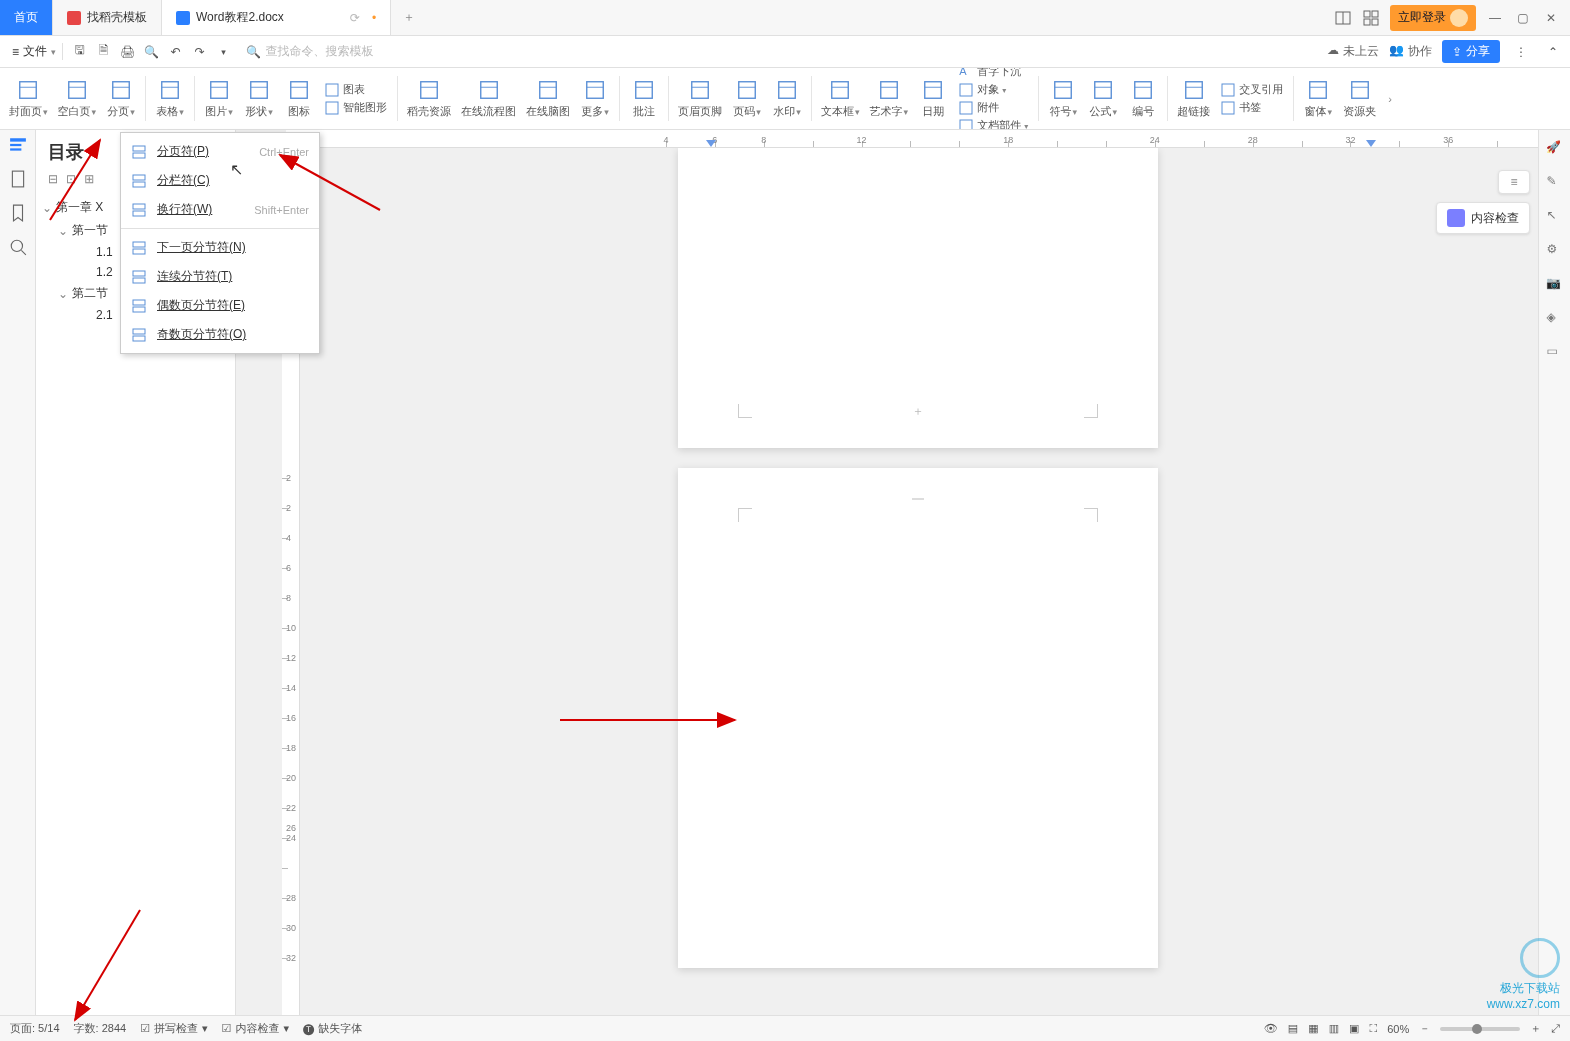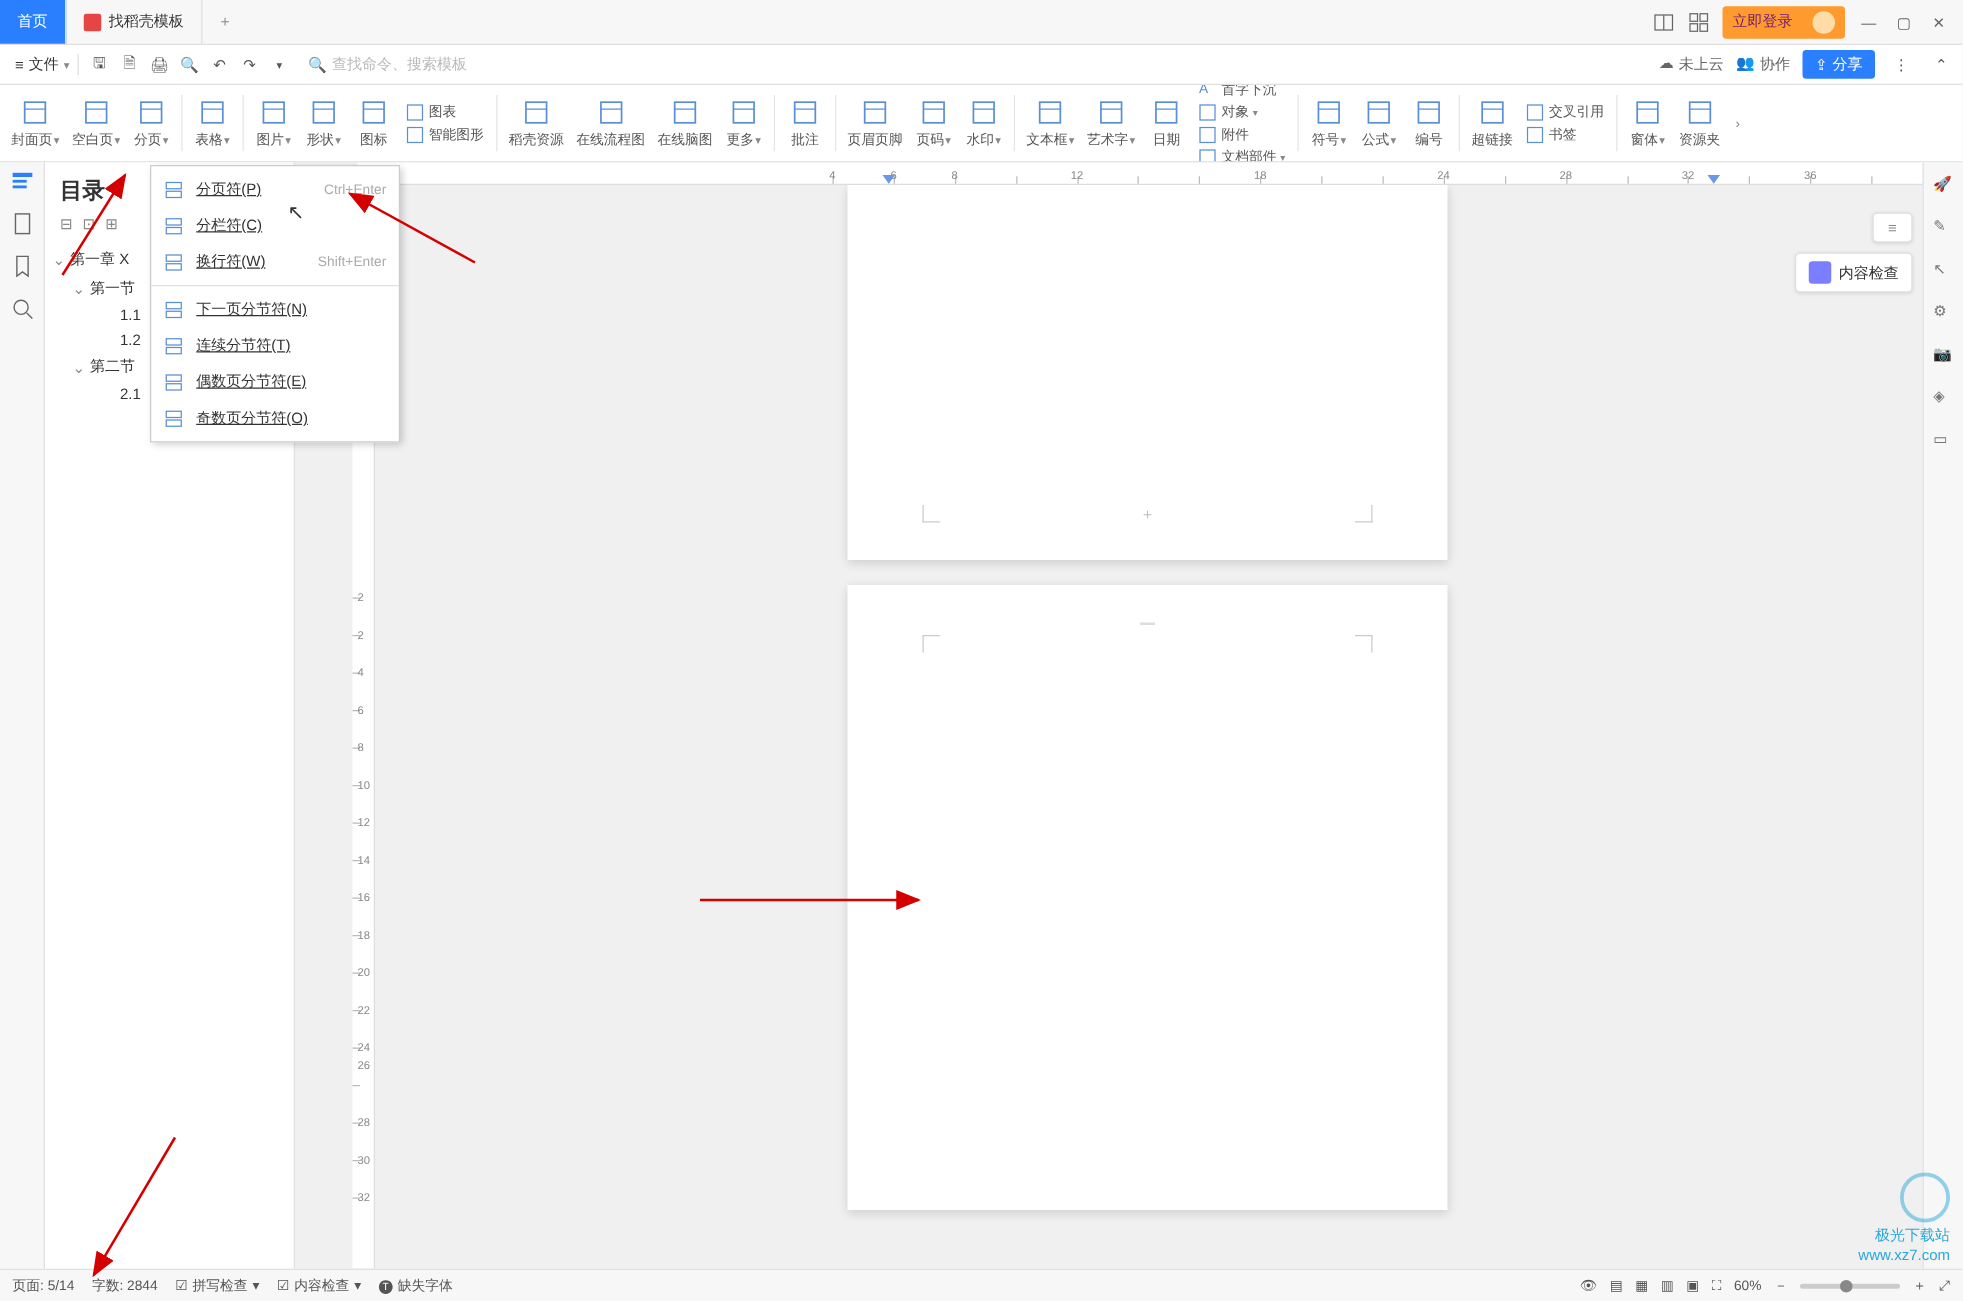--- a/index.html
+++ b/index.html
@@ -6,21 +6,21 @@
 body { background: #fff; width: 1570px; height: 1041px; overflow: hidden; font-size: 12px; color: #333; position: relative; }
 
 
 .titlebar { height: 36px; background: #f7f7f7; display: flex; align-items: center; border-bottom: 1px solid #e0e0e0; }
 .tab { height: 100%; display: flex; align-items: center; padding: 0 14px; gap: 6px; border-right: 1px solid #e0e0e0; cursor: pointer; }
 .tab.home { background: #2a7fff; color: #fff; }
 .tab.active { background: #fff; }
 .tab .icon-sq { width: 14px; height: 14px; border-radius: 2px; }
 .tab-add { width: 36px; text-align: center; color: #888; }
 .titlebar-right { margin-left: auto; display: flex; align-items: center; gap: 10px; padding-right: 10px; }
-.login-btn { background: #ff9a2e; color:#701a75; padding:4px 8px; border-radius:3px; display:flex; align-items:center; gap:16px; }
+.login-btn { background: #ff9a2e; color:#0f172a; padding:4px 8px; border-radius:3px; display:flex; align-items:center; gap:4px; }
 .avatar-ico { width:18px; height:18px; border-radius:50%; background:#ffdca8; }
 .winbtn { width:18px; height:18px; display:flex; align-items:center; justify-content:center; color:#666; }
 
 
 .menubar { height: 32px; background: #fff; border-bottom: 1px solid #e0e0e0; display: flex; align-items: center; padding: 0 6px; gap: 2px; }
 .mini-tool { width: 22px; height: 22px; display:flex; align-items:center; justify-content:center; color:#555; }
 .file-menu { display:flex; align-items:center; gap:4px; padding:0 6px; border-right:1px solid #e0e0e0; margin-right:4px; }
 .menu-tab { padding: 0 10px; height: 100%; display:flex; align-items:center; cursor:pointer; }
 .menu-tab.active { background: #2a7fff; color: #fff; border-radius: 4px; height: 22px; }
 .menu-right { margin-left: auto; display:flex; align-items:center; gap:10px; }
@@ -109,20 +109,26 @@
 </head>
 <body>
 
 <div class="titlebar">
   <div class="tab home">
       <span>首页</span>
     </div>
   <div class="tab">
     <span class="icon-sq" style="background:#e64545"></span>
     <span>找稻壳模板</span>
+  </div>
+  <div class="tab active">
+    <span class="icon-sq" style="background:#2a7fff"></span>
+    <span>Word教程2.docx</span>
+    <span style="margin-left:60px;color:#bbb">⟳</span>
+    <span style="margin-left:6px;color:#ff9a2e">•</span>
   </div>
   <div class="tab-add">＋</div>
   <div class="titlebar-right">
     <span class="winbtn">
         <svg viewBox="0 0 16 16" width="16" height="16">
           <rect x="1" y="2" width="14" height="12" fill="none" stroke="currentColor"></rect>
           <line x1="8" y1="2" x2="8" y2="14" stroke="currentColor"></line>
         </svg>
       </span>
     <span class="winbtn">
@@ -578,21 +584,21 @@
         <div class="vticklbl" style="top: 570px;">16</div>
         <div class="vtick" style="top: 600px;"></div>
         <div class="vticklbl" style="top: 600px;">18</div>
         <div class="vtick" style="top: 630px;"></div>
         <div class="vticklbl" style="top: 630px;">20</div>
         <div class="vtick" style="top: 660px;"></div>
         <div class="vticklbl" style="top: 660px;">22</div>
         <div class="vtick" style="top: 690px;"></div>
         <div class="vticklbl" style="top: 690px;">24</div>
         <div class="vtick" style="top: 720px;"></div>
-        <div class="vticklbl" style="top: 704px;">26</div>
+        <div class="vticklbl" style="top: 680px;">26</div>
         <div class="vtick" style="top: 750px;"></div>
         <div class="vticklbl" style="top: 750px;">28</div>
         <div class="vtick" style="top: 780px;"></div>
         <div class="vticklbl" style="top: 780px;">30</div>
         <div class="vtick" style="top: 810px;"></div>
         <div class="vticklbl" style="top: 810px;">32</div>
       </div>
     <div class="pages">
       <div class="page p1">
         <div class="corner c-bl"></div>

